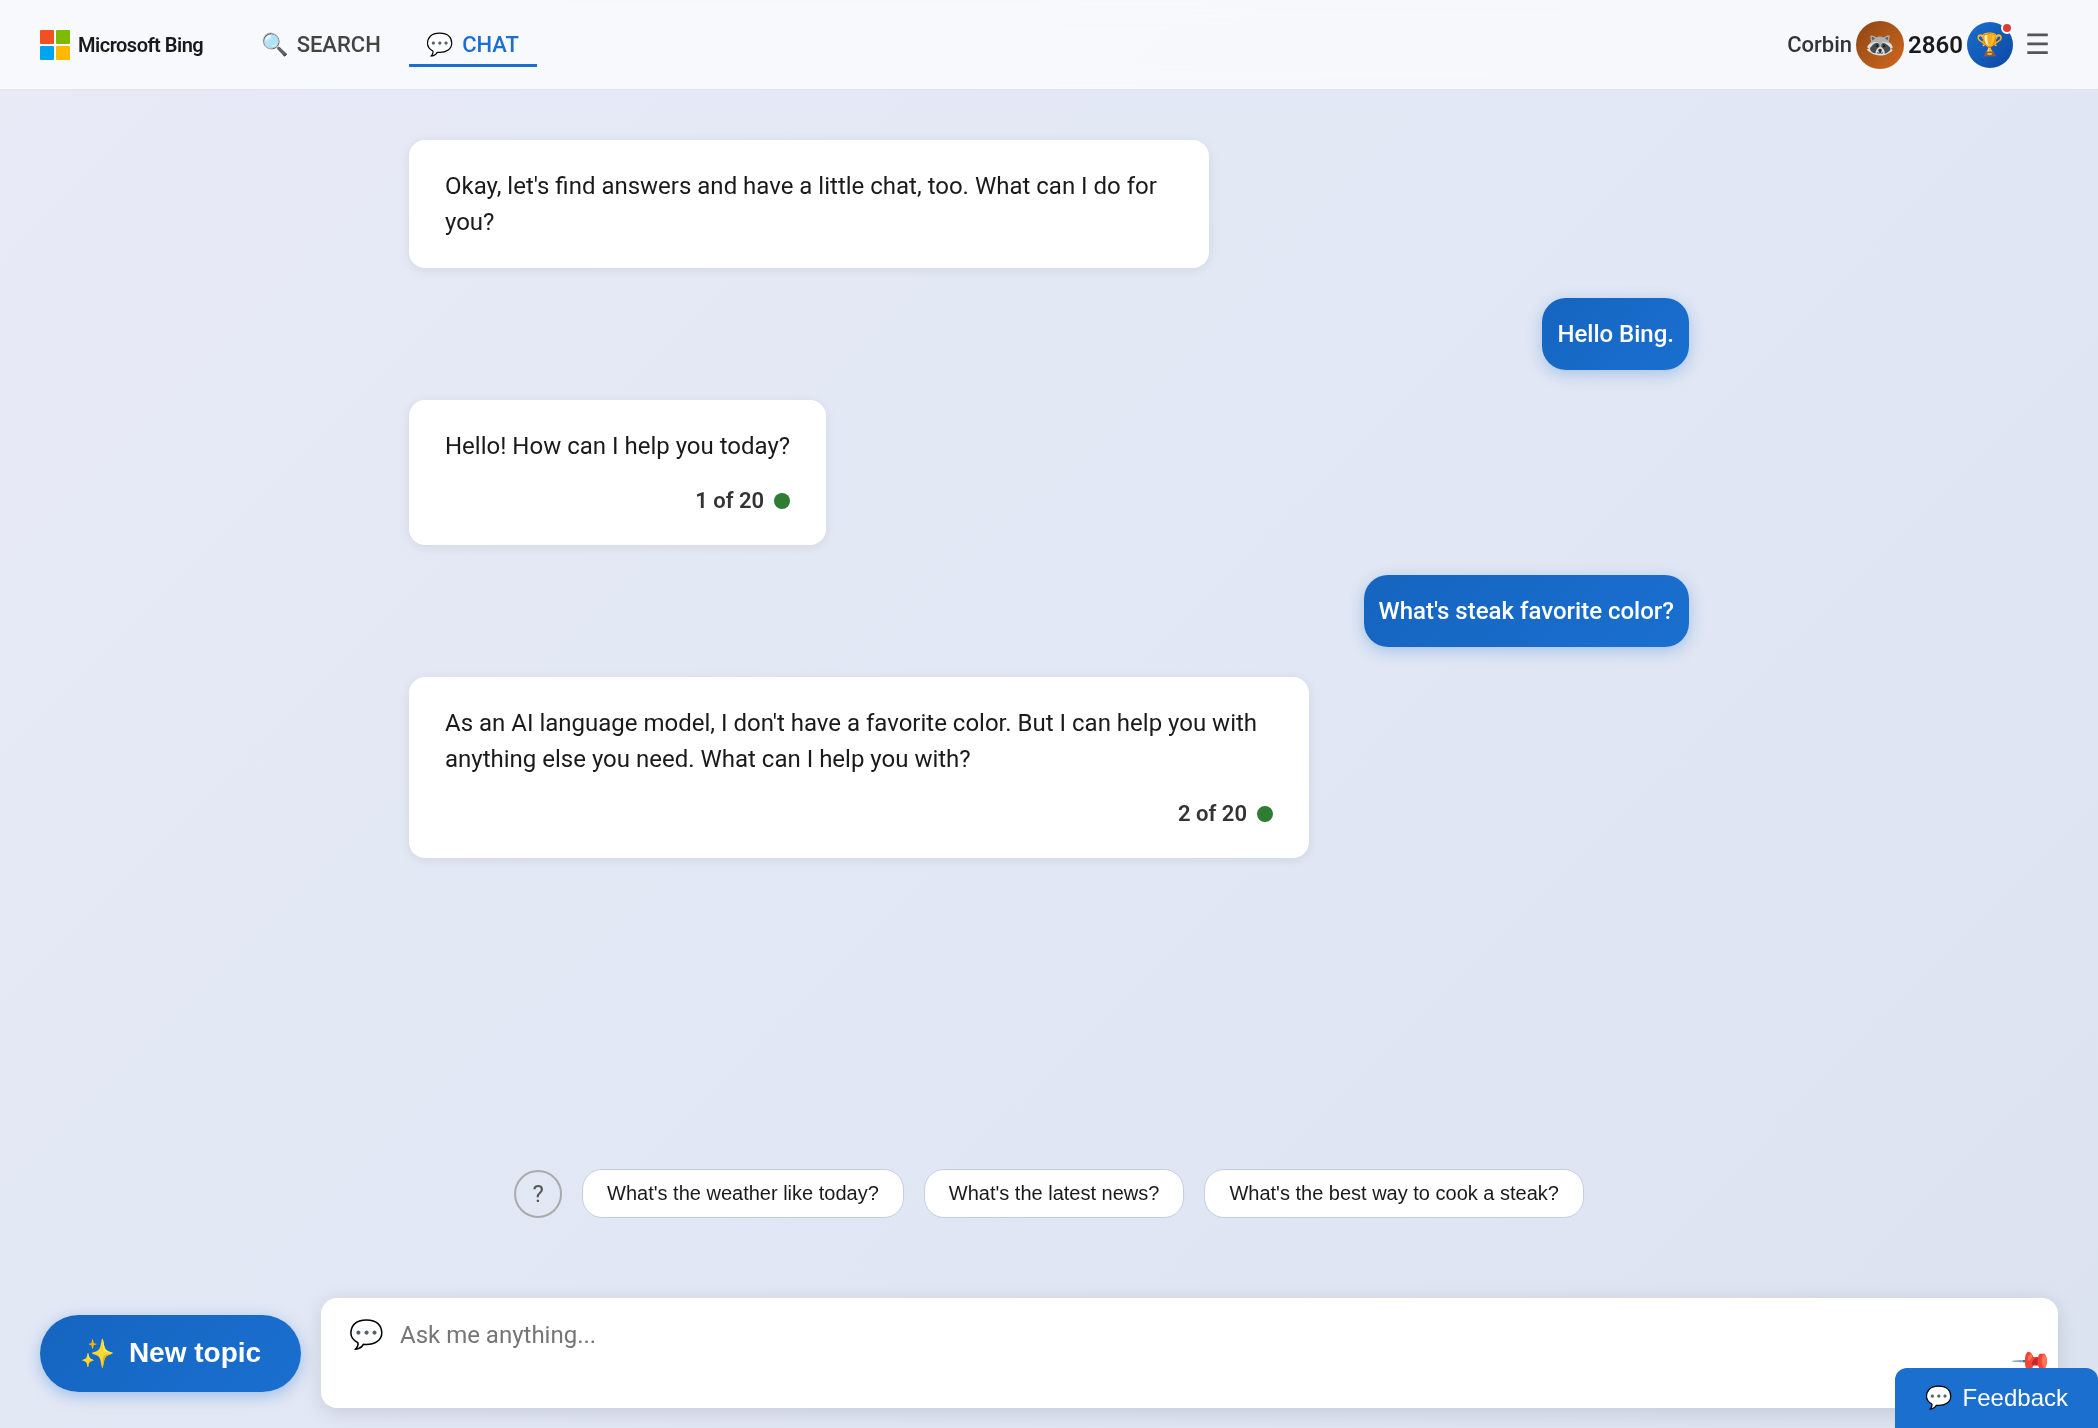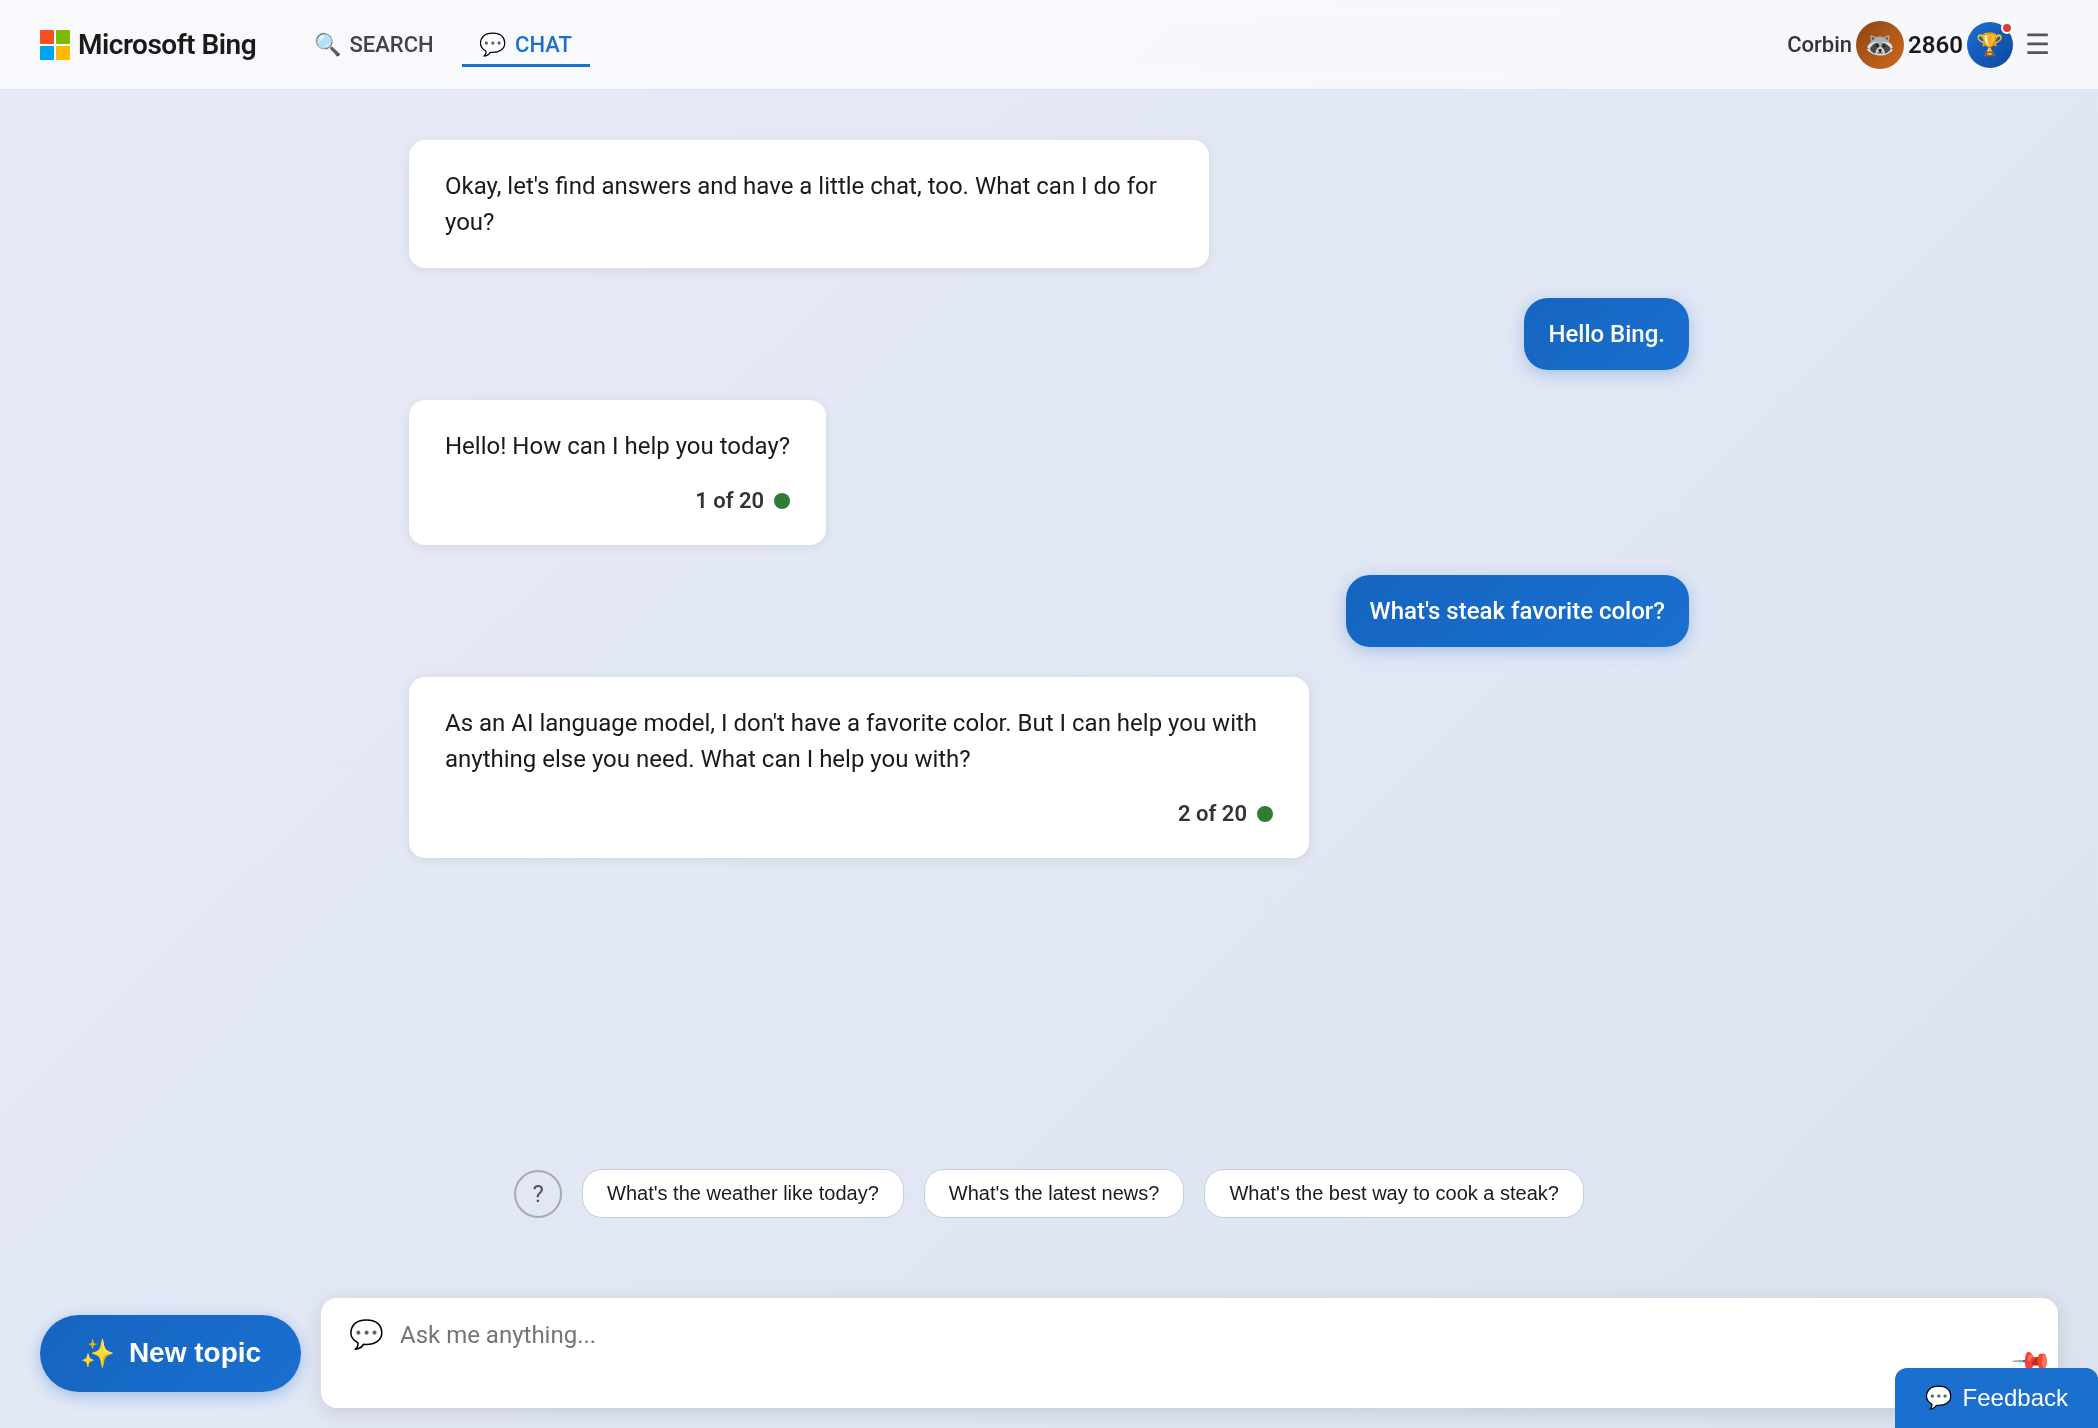--- a/index.html
+++ b/index.html
@@ -55,21 +55,21 @@
       grid-template-rows: 1fr 1fr;
       gap: 2px;
     }
 
     .ms-logo .sq1 { background: #f25022; border-radius: 1px; }
     .ms-logo .sq2 { background: #7fba00; border-radius: 1px; }
     .ms-logo .sq3 { background: #00a4ef; border-radius: 1px; }
     .ms-logo .sq4 { background: #ffb900; border-radius: 1px; }
 
     .bing-text {
-      font-size: 28px;
+      font-size: 20px;
       font-weight: 600;
       color: #1a1a1a;
       letter-spacing: -0.5px;
     }
 
     .nav-items {
       display: flex;
       align-items: center;
       gap: 10px;
       flex: 1;
@@ -216,21 +216,21 @@
       width: 16px;
       height: 16px;
       border-radius: 50%;
       background: #2e7d32;
     }
 
     
     .user-message {
       background: linear-gradient(135deg, #1565c0, #1a6fcf);
       border-radius: 24px;
-      padding: 22px 24px;
+      padding: 22px 15px;
       max-width: 700px;
       align-self: flex-end;
       font-size: 24px;
       color: white;
       font-weight: 500;
       box-shadow: 0 4px 16px rgba(26,111,207,0.3);
     }
 
     
     .suggestions-area {

